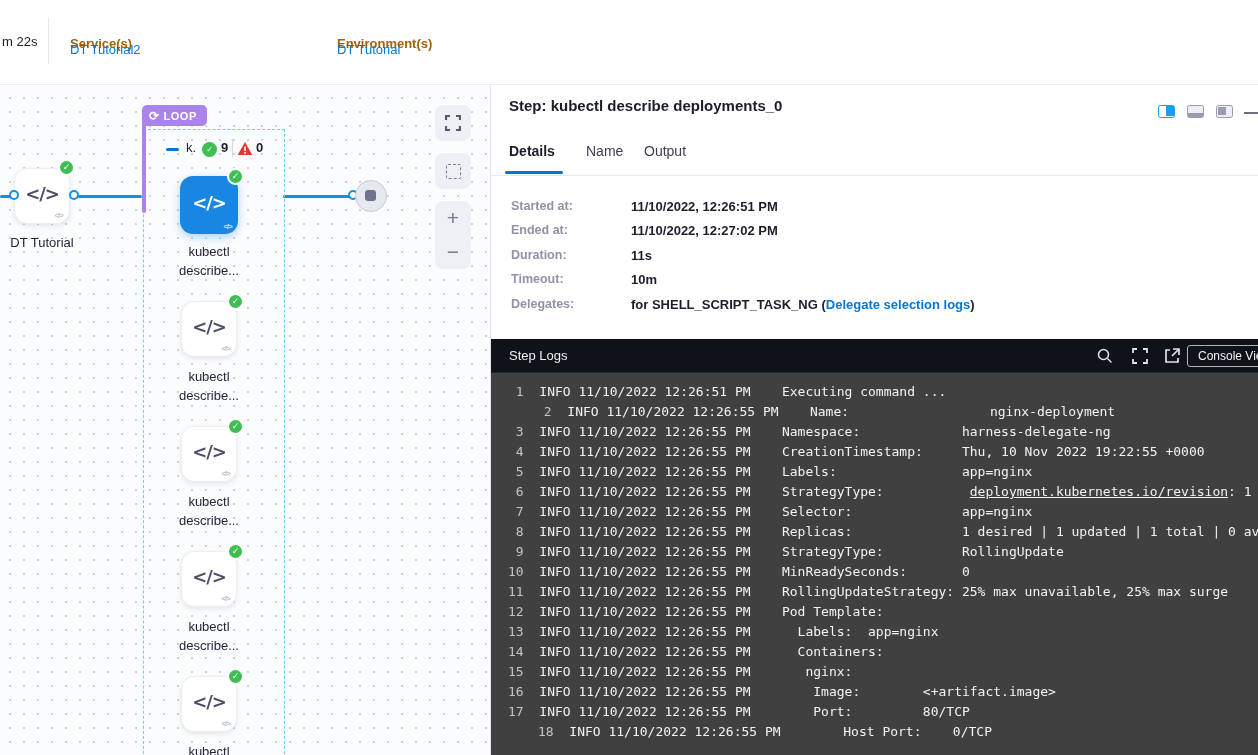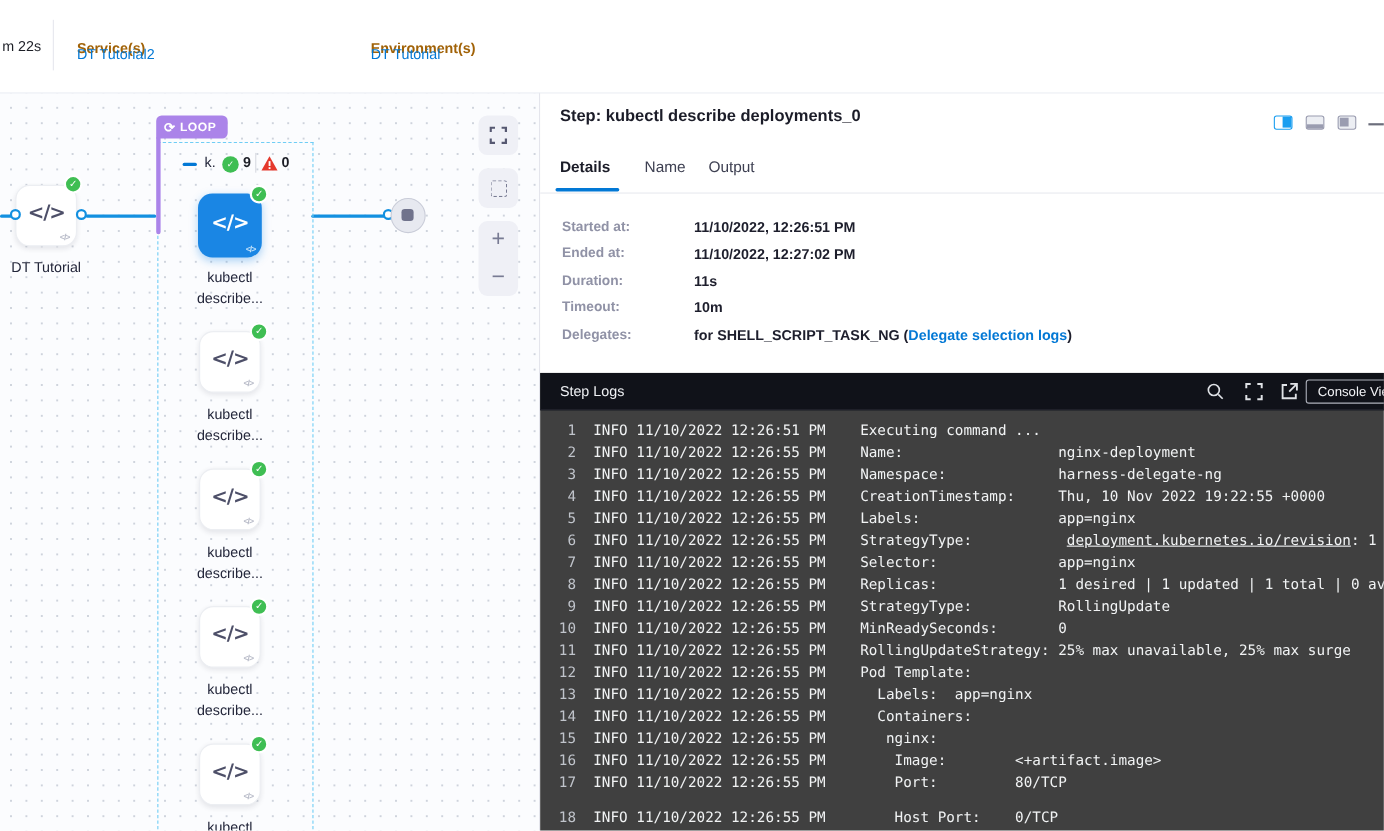--- a/index.html
+++ b/index.html
@@ -270,32 +270,32 @@
         <path d="M2 6 V2 H6 M12 2 H16 V6 M16 12 V16 H12 M6 16 H2 V12" fill="none" stroke="#dfe2e6" stroke-width="1.8"></path>
       </svg>
       <svg class="log-icon" style="left:672px" viewBox="0 0 18 18">
         <path d="M7 3 H3 V15 H15 V11" fill="none" stroke="#dfe2e6" stroke-width="1.7"></path>
         <path d="M10 2 H16 V8 M16 2 L9 9" fill="none" stroke="#dfe2e6" stroke-width="1.7"></path>
       </svg>
       <div class="console-btn">Console View</div>
     </div>
     <div id="log-body">
         <div class="log-line" style="top: 8px;"><span class="log-ln"> 1</span><span>  INFO </span><span>11/10/2022 12:26:51 PM    </span><span class="log-msg">Executing command ...</span></div>
-        <div class="log-line" style="top: 28px;"><span class="log-ln"> 2</span><span>  INFO </span><span>11/10/2022 12:26:55 PM    </span><span class="log-msg">Name:                  nginx-deployment</span></div>
+        <div class="log-line" style="top: 28px; margin-left: 28px;"><span class="log-ln"> 2</span><span>  INFO </span><span>11/10/2022 12:26:55 PM    </span><span class="log-msg">Name:                  nginx-deployment</span></div>
         <div class="log-line" style="top: 48px;"><span class="log-ln"> 3</span><span>  INFO </span><span>11/10/2022 12:26:55 PM    </span><span class="log-msg">Namespace:             harness-delegate-ng</span></div>
         <div class="log-line" style="top: 68px;"><span class="log-ln"> 4</span><span>  INFO </span><span>11/10/2022 12:26:55 PM    </span><span class="log-msg">CreationTimestamp:     Thu, 10 Nov 2022 19:22:55 +0000</span></div>
         <div class="log-line" style="top: 88px;"><span class="log-ln"> 5</span><span>  INFO </span><span>11/10/2022 12:26:55 PM    </span><span class="log-msg">Labels:                app=nginx</span></div>
         <div class="log-line" style="top: 108px;"><span class="log-ln"> 6</span><span>  INFO </span><span>11/10/2022 12:26:55 PM    </span><span class="log-msg">StrategyType:           </span><span class="log-msg u">deployment.kubernetes.io/revision</span><span class="log-msg">: 1</span></div>
         <div class="log-line" style="top: 128px;"><span class="log-ln"> 7</span><span>  INFO </span><span>11/10/2022 12:26:55 PM    </span><span class="log-msg">Selector:              app=nginx</span></div>
         <div class="log-line" style="top: 148px;"><span class="log-ln"> 8</span><span>  INFO </span><span>11/10/2022 12:26:55 PM    </span><span class="log-msg">Replicas:              1 desired | 1 updated | 1 total | 0 available</span></div>
         <div class="log-line" style="top: 168px;"><span class="log-ln"> 9</span><span>  INFO </span><span>11/10/2022 12:26:55 PM    </span><span class="log-msg">StrategyType:          RollingUpdate</span></div>
         <div class="log-line" style="top: 188px;"><span class="log-ln">10</span><span>  INFO </span><span>11/10/2022 12:26:55 PM    </span><span class="log-msg">MinReadySeconds:       0</span></div>
         <div class="log-line" style="top: 208px;"><span class="log-ln">11</span><span>  INFO </span><span>11/10/2022 12:26:55 PM    </span><span class="log-msg">RollingUpdateStrategy: 25% max unavailable, 25% max surge</span></div>
         <div class="log-line" style="top: 228px; text-align: right;"><span class="log-ln">12</span><span>  INFO </span><span>11/10/2022 12:26:55 PM    </span><span class="log-msg">Pod Template:</span></div>
         <div class="log-line" style="top: 248px;"><span class="log-ln">13</span><span>  INFO </span><span>11/10/2022 12:26:55 PM    </span><span class="log-msg">  Labels:  app=nginx</span></div>
         <div class="log-line" style="top: 268px;"><span class="log-ln">14</span><span>  INFO </span><span>11/10/2022 12:26:55 PM    </span><span class="log-msg">  Containers:</span></div>
         <div class="log-line" style="top: 288px;"><span class="log-ln">15</span><span>  INFO </span><span>11/10/2022 12:26:55 PM    </span><span class="log-msg">   nginx:</span></div>
         <div class="log-line" style="top: 308px;"><span class="log-ln">16</span><span>  INFO </span><span>11/10/2022 12:26:55 PM    </span><span class="log-msg">    Image:        &lt;+artifact.image&gt;</span></div>
         <div class="log-line" style="top: 328px;"><span class="log-ln">17</span><span>  INFO </span><span>11/10/2022 12:26:55 PM    </span><span class="log-msg">    Port:         80/TCP</span></div>
-        <div class="log-line" style="top: 360px;"><span class="log-ln">18</span><span>  INFO </span><span>11/10/2022 12:26:55 PM    </span><span class="log-msg">    Host Port:    0/TCP</span></div>
+        <div class="log-line" style="top: 348px; margin-left: 30px;"><span class="log-ln">18</span><span>  INFO </span><span>11/10/2022 12:26:55 PM    </span><span class="log-msg">    Host Port:    0/TCP</span></div>
       </div>
   </div>
 </div>
 
 </body></html>

